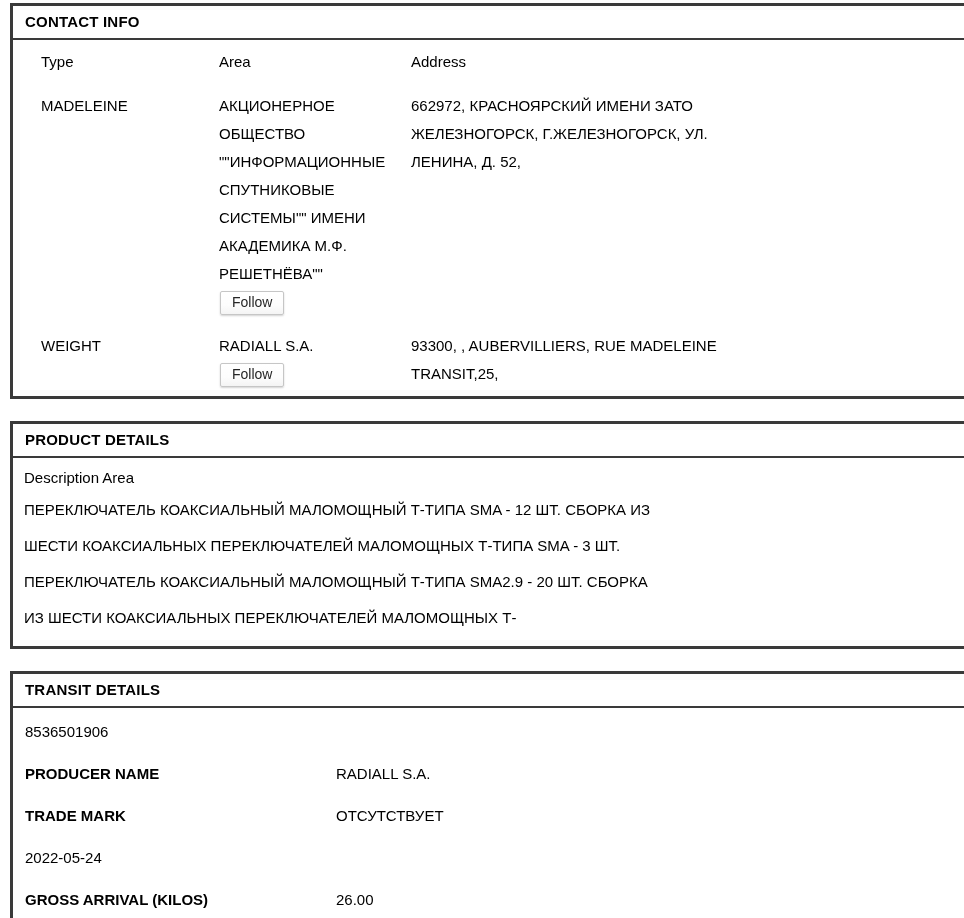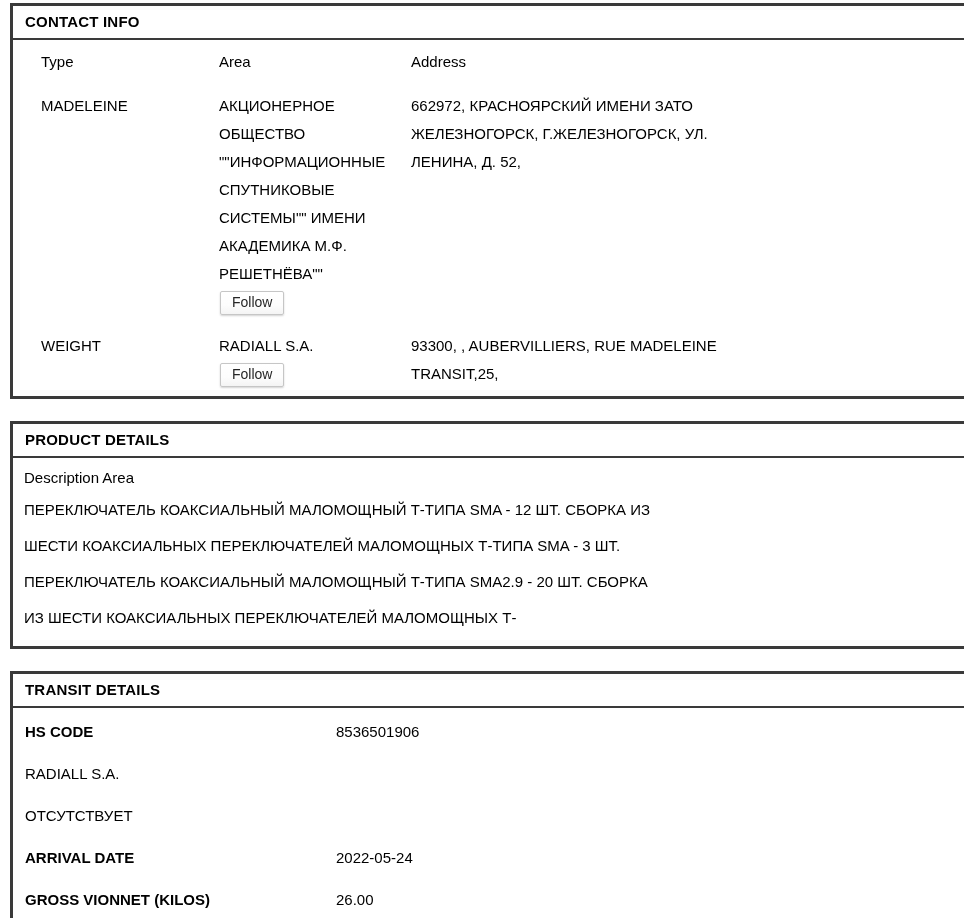--- a/index.html
+++ b/index.html
@@ -132,35 +132,35 @@
     <div class="panel-body">
       <div class="desc-label">Description Area</div>
       <div class="desc-text">ПЕРЕКЛЮЧАТЕЛЬ КОАКСИАЛЬНЫЙ МАЛОМОЩНЫЙ Т-ТИПА SMA - 12 ШТ. СБОРКА ИЗ ШЕСТИ КОАКСИАЛЬНЫХ ПЕРЕКЛЮЧАТЕЛЕЙ МАЛОМОЩНЫХ Т-ТИПА SMA - 3 ШТ. ПЕРЕКЛЮЧАТЕЛЬ КОАКСИАЛЬНЫЙ МАЛОМОЩНЫЙ Т-ТИПА SMA2.9 - 20 ШТ. СБОРКА ИЗ ШЕСТИ КОАКСИАЛЬНЫХ ПЕРЕКЛЮЧАТЕЛЕЙ МАЛОМОЩНЫХ Т-</div>
     </div>
   </section>
 
   <section class="panel">
     <div class="panel-title">TRANSIT DETAILS</div>
     <div class="kv-table">
       <div class="kv-row">
-        <div class="kv-label">HS CODE</div>
         <div class="kv-value">8536501906</div>
       </div>
       <div class="kv-row">
+        <div class="kv-label">PRODUCER NAME</div>
         <div class="kv-value">RADIALL S.A.</div>
       </div>
       <div class="kv-row">
+        <div class="kv-label">TRADE MARK</div>
         <div class="kv-value">ОТСУТСТВУЕТ</div>
       </div>
       <div class="kv-row">
-        <div class="kv-label">ARRIVAL DATE</div>
         <div class="kv-value">2022-05-24</div>
       </div>
       <div class="kv-row">
-        <div class="kv-label">GROSS VIONNET (KILOS)</div>
+        <div class="kv-label">GROSS ARRIVAL (KILOS)</div>
         <div class="kv-value">26.00</div>
       </div>
       <div class="kv-row">
         <div class="kv-label">NET WEIGHT (KILOS)</div>
         <div class="kv-value">19.00</div>
       </div>
     </div>
   </section>
 
 </div>

